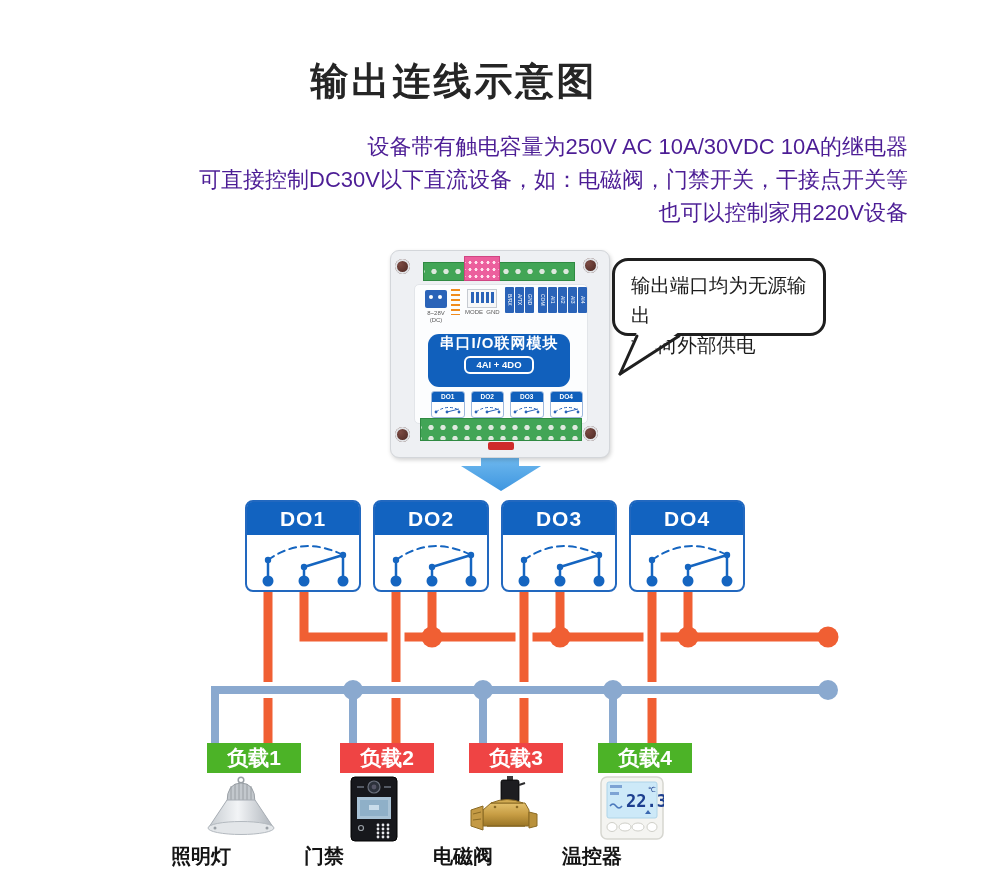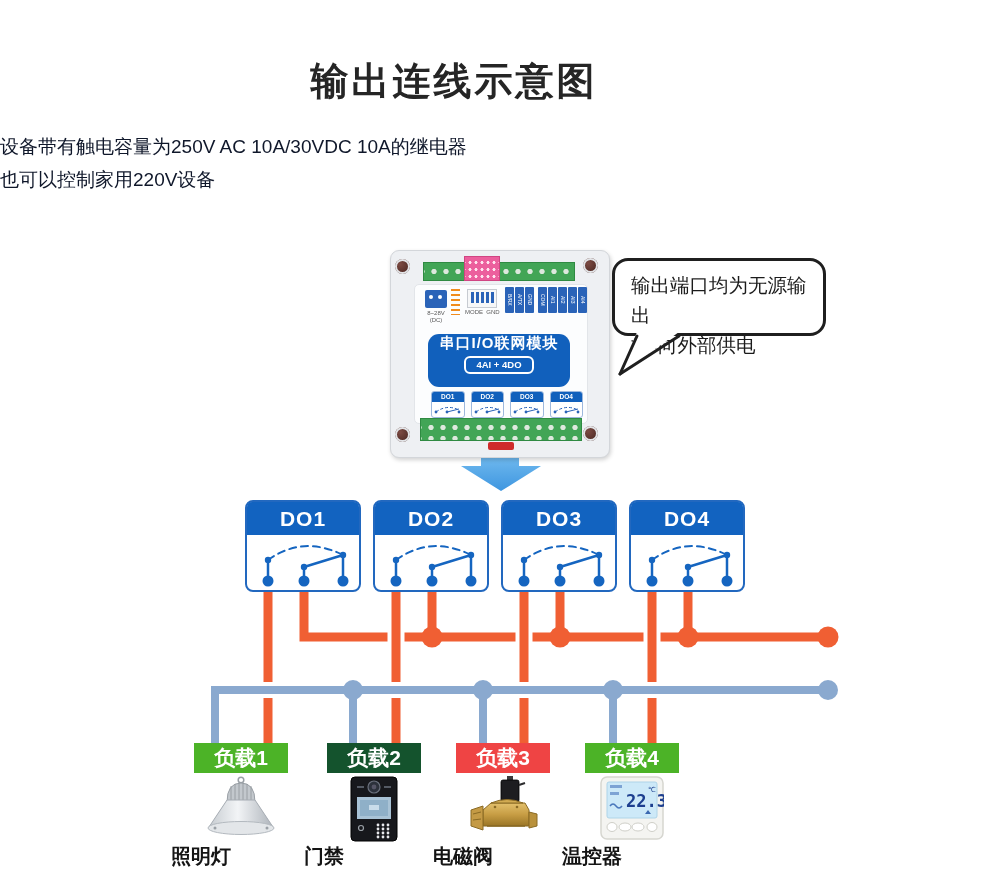--- a/index.html
+++ b/index.html
@@ -3,21 +3,21 @@
 <meta charset="utf-8">
 <style>
   html,body{margin:0;padding:0;background:#fff;}
   .canvas{position:relative;width:908px;height:893px;background:#ffffff;overflow:hidden;
           font-family:"Liberation Sans","DejaVu Sans",sans-serif;}
   .abs{position:absolute;}
 
   
   .page-title{left:0;right:0;top:56px;text-align:center;font-size:38px;font-weight:600;
               color:#252525;letter-spacing:3px;}
-  .desc{left:0;right:0;top:130px;text-align:left;font-size:19px;line-height:33px;color:#0f172a;}
+  .desc{left:0;right:0;top:130px;text-align:right;font-size:22px;line-height:33px;color:#4c1d95;}
 
   
   .module{left:390px;top:250px;width:220px;height:208px;z-index:2;}
   .mod-body{position:absolute;inset:0;background:#eef0f3;border:1px solid #d3d6da;border-radius:9px;
             box-shadow:1px 2px 4px rgba(0,0,0,.18);}
   .screw{position:absolute;width:15px;height:15px;border-radius:50%;
          background:radial-gradient(circle at 35% 35%,#7c4a42,#40211c);box-shadow:0 0 0 2px #e2e4e7 inset;}
   .strip{position:absolute;background:#42a556;border:1px solid #2f8a42;
          background-image:radial-gradient(circle,#dde8dd 2.3px,rgba(0,0,0,0) 3px);
          background-size:12px 11px;background-position:4px 3px;}
@@ -53,35 +53,36 @@
   .tail{left:600px;top:330px;z-index:3;}
 
   
   .doblk{top:500px;width:116px;height:92px;background:#fff;border:2px solid #2268bf;border-radius:8px;
          z-index:3;box-sizing:border-box;}
   .doblk .hd{height:33px;background:#1263c0;border-radius:5px 5px 0 0;color:#fff;text-align:center;
              font-size:21px;font-weight:700;line-height:33px;letter-spacing:1px;}
 
   
   .load{top:743px;width:94px;height:30px;z-index:3;color:#fff;font-size:21px;font-weight:700;
-        text-align:center;line-height:30px;}
+        text-align:center;line-height:30px;margin-left:13px;}
   .cap{top:843px;width:140px;text-align:left;font-size:20px;color:#141414;z-index:2;font-weight:bold;}
   .devicon{top:776px;z-index:2;}
 
   svg{display:block;}
   .wires{left:0;top:0;z-index:1;pointer-events:none;}
 </style>
 </head>
 <body>
 
 <div class="canvas">
 
   <div class="abs page-title">输出连线示意图</div>
   <div class="abs desc">
     <div>设备带有触电容量为250V AC 10A/30VDC 10A的继电器</div>
+    <div>可直接控制DC30V以下直流设备，如：电磁阀，门禁开关，干接点开关等</div>
     <div>也可以控制家用220V设备</div>
   </div>
 
   <div class="abs module">
     <div class="mod-body"></div>
     <div class="screw" style="left:5px;top:9px;"></div>
     <div class="screw" style="left:193px;top:8px;"></div>
     <div class="screw" style="left:5px;top:177px;"></div>
     <div class="screw" style="left:193px;top:176px;"></div>
     <div class="strip" style="left:33px;top:12px;width:150px;height:17px;"></div>
@@ -270,21 +271,21 @@
       <circle cx="21" cy="25" r="3.2" fill="#1565c0"></circle>
         <circle cx="57" cy="32" r="3.2" fill="#1565c0"></circle>
         <circle cx="96" cy="20" r="3.2" fill="#1565c0"></circle>
       <circle cx="21" cy="46" r="5.5" fill="#1565c0"></circle>
         <circle cx="57" cy="46" r="5.5" fill="#1565c0"></circle>
         <circle cx="96" cy="46" r="5.5" fill="#1565c0"></circle>
     </svg>
   </div>
 
   <div class="abs load" style="left: 194px; background: rgb(76, 179, 39);">负载1</div>
-  <div class="abs load" style="left: 327px; background: #14532d;">负载2</div>
+  <div class="abs load" style="left: 327px; background: #ef4444;">负载2</div>
   <div class="abs load" style="left: 456px; background: #ef4444;">负载3</div>
   <div class="abs load" style="left: 585px; background: rgb(76, 179, 39);">负载4</div>
 
   <svg class="abs devicon" style="left:205px;" width="72" height="64" viewBox="0 0 72 64">
     <defs>
       <linearGradient id="lampg" x1="0" y1="0" x2="1" y2="0">
         <stop offset="0" stop-color="#c7ccd1"></stop>
           <stop offset="0.45" stop-color="#f2f4f6"></stop>
           <stop offset="1" stop-color="#aeb4bb"></stop>
       </linearGradient>

